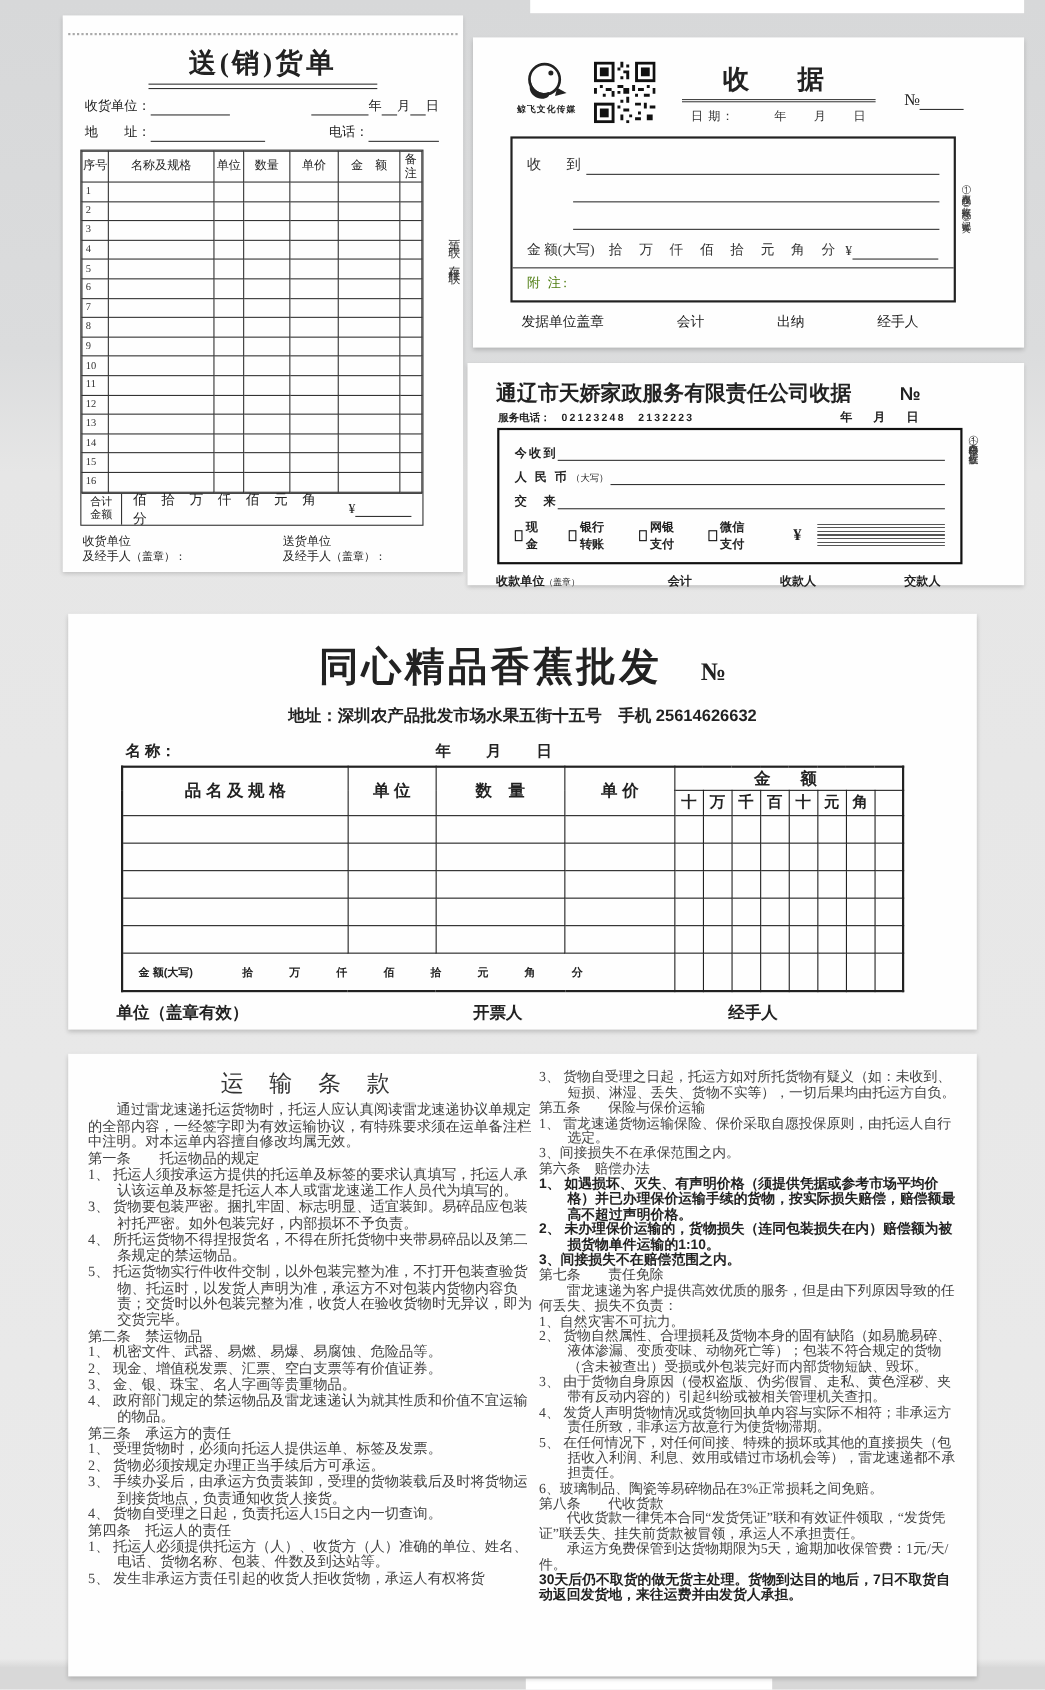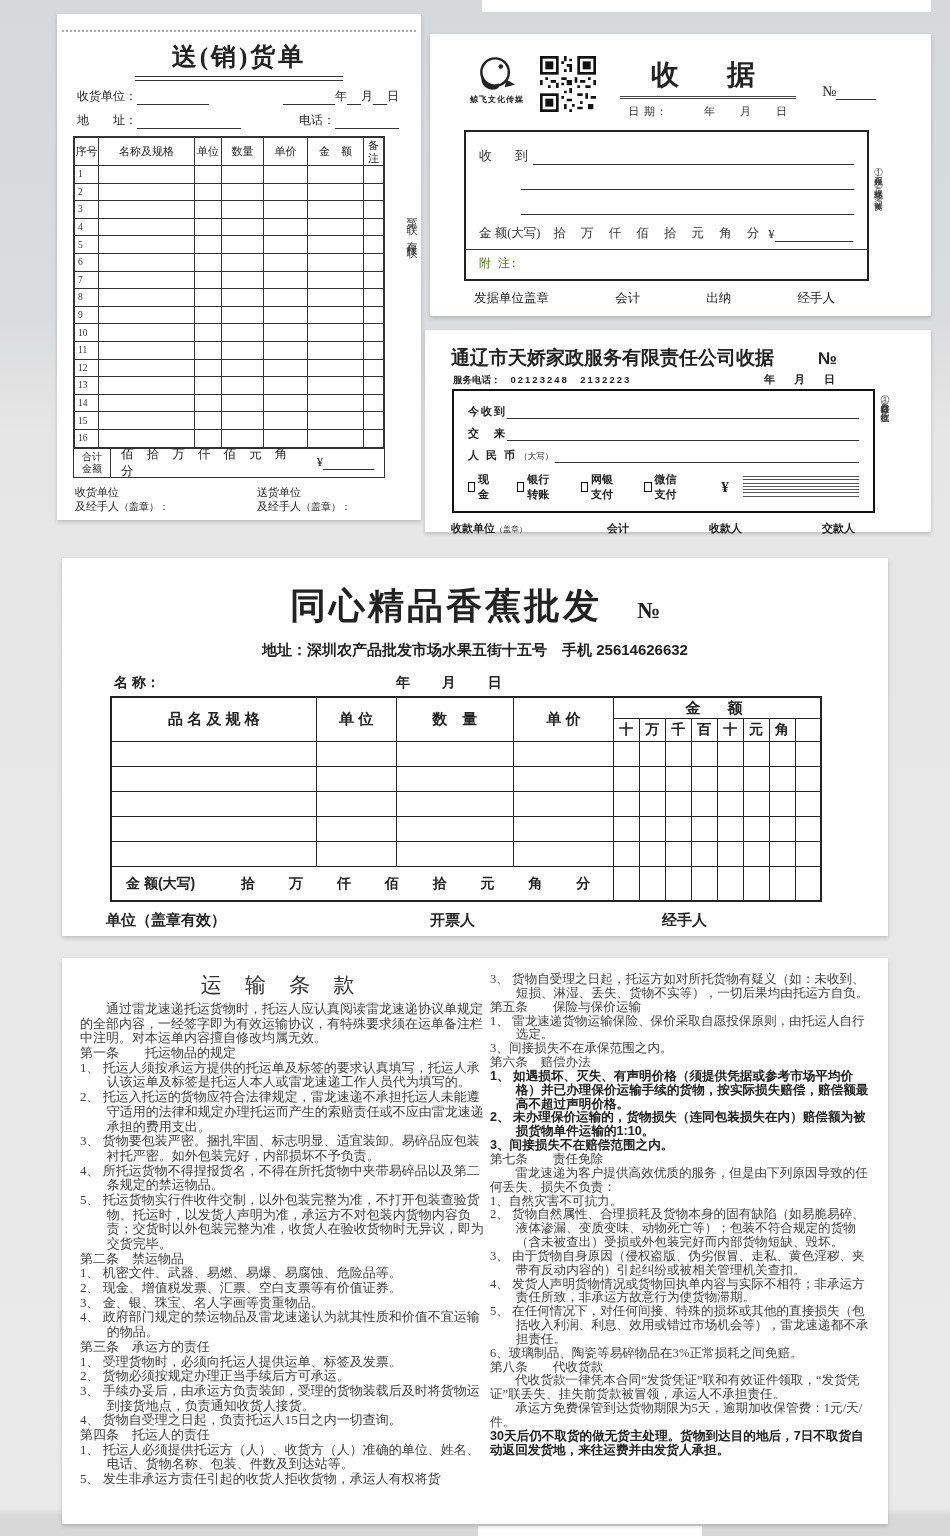--- a/index.html
+++ b/index.html
@@ -38,21 +38,21 @@
   .d-side span+span{margin-top:14px;}
 
   
   .receipt1{left:430px;top:34px;width:501px;height:282px;}
   .r1-head{display:flex;align-items:flex-start;padding:22px 0 0 34px;}
   .r1-logo{width:66px;text-align:center;}
   .r1-logo svg{width:44px;height:38px;display:block;margin:0 auto;}
   .r1-logo-text{font-size:8px;font-weight:700;letter-spacing:1px;font-family:"Liberation Sans",sans-serif;white-space:nowrap;}
   .r1-qr{width:56px;height:56px;margin-left:10px;}
   .r1-titleblock{margin-left:24px;width:176px;text-align:center;}
-  .r1-title{font-size:28px;font-weight:700;letter-spacing:10px;border-bottom:3px double #444;padding-bottom:2px;}
+  .r1-title{font-size:24px;font-weight:700;letter-spacing:10px;border-bottom:3px double #444;padding-bottom:2px;}
   .r1-date{font-size:11px;margin-top:5px;letter-spacing:1px;color:#333;}
   .r1-no{margin-left:26px;margin-top:27px;font-size:15px;}
   .r1-box{margin:11px 62px 0 34px;border:2px solid #222;padding:8px 13px 0;}
   .r1-line{display:flex;align-items:flex-end;height:25px;font-size:13px;letter-spacing:5px;color:#333;}
   .r1-line.pad .ul{margin-left:42px;}
   .r1-amount{display:flex;align-items:flex-end;height:27px;font-size:12.5px;color:#333;}
   .r1-amount .digits{word-spacing:12px;margin-left:13px;margin-right:9px;}
   .r1-notes{border-top:1.5px solid #333;margin:7px -13px 0;padding:5px 13px 7px;font-size:12px;color:#4d7c0f;letter-spacing:2px;}
   .r1-foot{display:flex;justify-content:space-between;padding:9px 96px 0 44px;font-size:12.5px;color:#222;}
   .r1-side{right:46px;top:126px;font-size:8.5px;letter-spacing:1px;}
@@ -88,21 +88,21 @@
   .b-namerow{display:flex;margin:14px 40px 4px 52px;font-size:14px;font-weight:700;font-family:"Liberation Sans",sans-serif;}
   .b-date{margin-left:236px;word-spacing:28px;}
   .b-table{margin-left:48px;border-collapse:collapse;width:712px;border:2px solid #222;font-family:"Liberation Sans",sans-serif;}
   .b-table th,.b-table td{border:1px solid #222;padding:0;text-align:center;}
   .b-table thead th{font-size:15px;font-weight:700;}
   .amt-h{height:20px;letter-spacing:6px;}
   .bsm{height:22px;font-size:14px;font-weight:700;}
   .b-table tbody td{height:24px;}
   .b-sep{border-left:3px double #222;}
   .cg0{width:206px}.cg1{width:80px}.cg2{width:118px}.cg3{width:100px}.cgs{width:26px}
-  .b-total{height:33px;text-align:left !important;font-size:14px;font-weight:700;padding-left:14px !important;}
+  .b-total{height:33px;text-align:left !important;font-size:10px;font-weight:700;padding-left:14px !important;}
   .b-digits{margin-left:42px;word-spacing:30px;}
   .b-foot{position:relative;height:20px;margin-top:9px;font-size:15px;font-weight:700;font-family:"Liberation Sans",sans-serif;}
   .b-foot span{position:absolute;top:0;}
   .bf0{left:44px}.bf1{left:368px}.bf2{left:600px}
 
   
   .terms{left:62px;top:958px;width:826px;height:566px;padding:13px 12px 0 18px;display:flex;overflow:hidden;color:#414141;}
   .t-left{width:404px;}
   .t-right{width:386px;margin-left:6px;padding-top:2px;}
   .t-title{text-align:center;font-size:21px;letter-spacing:9px;color:#333;margin-bottom:3px;}
@@ -384,26 +384,26 @@
     <span>服务电话：</span>
     <span class="r2-phone">02123248　2132223</span>
     <span class="r2-date">年 月 日</span>
   </div>
   <div class="r2-box">
     <div class="r2-line">
         <span class="lbl">今收到</span>
         <span class="ul fill"></span>
       </div>
     <div class="r2-line">
-        <span class="lbl">交　来</span>
-        <span class="ul fill"></span>
-      </div>
-    <div class="r2-line">
         <span class="lbl">人 民 币</span>
         <span class="caps">（大写）</span>
+        <span class="ul fill"></span>
+      </div>
+    <div class="r2-line">
+        <span class="lbl">交　来</span>
         <span class="ul fill"></span>
       </div>
     <div class="r2-payrow">
       <span class="pay">
           <span class="cb">
             <span class="cbbox"></span>
             <span>现金</span>
           </span>
           <span class="cb">
             <span class="cbbox"></span>
@@ -571,21 +571,20 @@
     </div>
 </section>
 
 <section class="card terms">
   <div class="t-left">
     <div class="t-title">运 输 条 款</div>
     <div>
         <div class="ti ti-p">通过雷龙速递托运货物时，托运人应认真阅读雷龙速递协议单规定的全部内容，一经签字即为有效运输协议，有特殊要求须在运单备注栏中注明。对本运单内容擅自修改均属无效。</div>
         <div class="ti ti-h">第一条　　托运物品的规定</div>
         <div class="ti ti-n">1、 托运人须按承运方提供的托运单及标签的要求认真填写，托运人承认该运单及标签是托运人本人或雷龙速递工作人员代为填写的。</div>
-        <div class="ti ti-n">2、 托运入托运的货物应符合法律规定，雷龙速递不承担托运人未能遵守适用的法律和规定办理托运而产生的索赔责任或不应由雷龙速递承担的费用支出。</div>
         <div class="ti ti-n">3、 货物要包装严密。捆扎牢固、标志明显、适宜装卸。易碎品应包装衬托严密。如外包装完好，内部损坏不予负责。</div>
         <div class="ti ti-n">4、 所托运货物不得捏报货名，不得在所托货物中夹带易碎品以及第二条规定的禁运物品。</div>
         <div class="ti ti-n">5、 托运货物实行件收件交制，以外包装完整为准，不打开包装查验货物、托运时，以发货人声明为准，承运方不对包装内货物内容负责；交货时以外包装完整为准，收货人在验收货物时无异议，即为交货完毕。</div>
         <div class="ti ti-h">第二条　禁运物品</div>
         <div class="ti ti-n">1、 机密文件、武器、易燃、易爆、易腐蚀、危险品等。</div>
         <div class="ti ti-n">2、 现金、增值税发票、汇票、空白支票等有价值证券。</div>
         <div class="ti ti-n">3、 金、银、珠宝、名人字画等贵重物品。</div>
         <div class="ti ti-n">4、 政府部门规定的禁运物品及雷龙速递认为就其性质和价值不宜运输的物品。</div>
         <div class="ti ti-h">第三条　承运方的责任</div>
         <div class="ti ti-n">1、 受理货物时，必须向托运人提供运单、标签及发票。</div>

